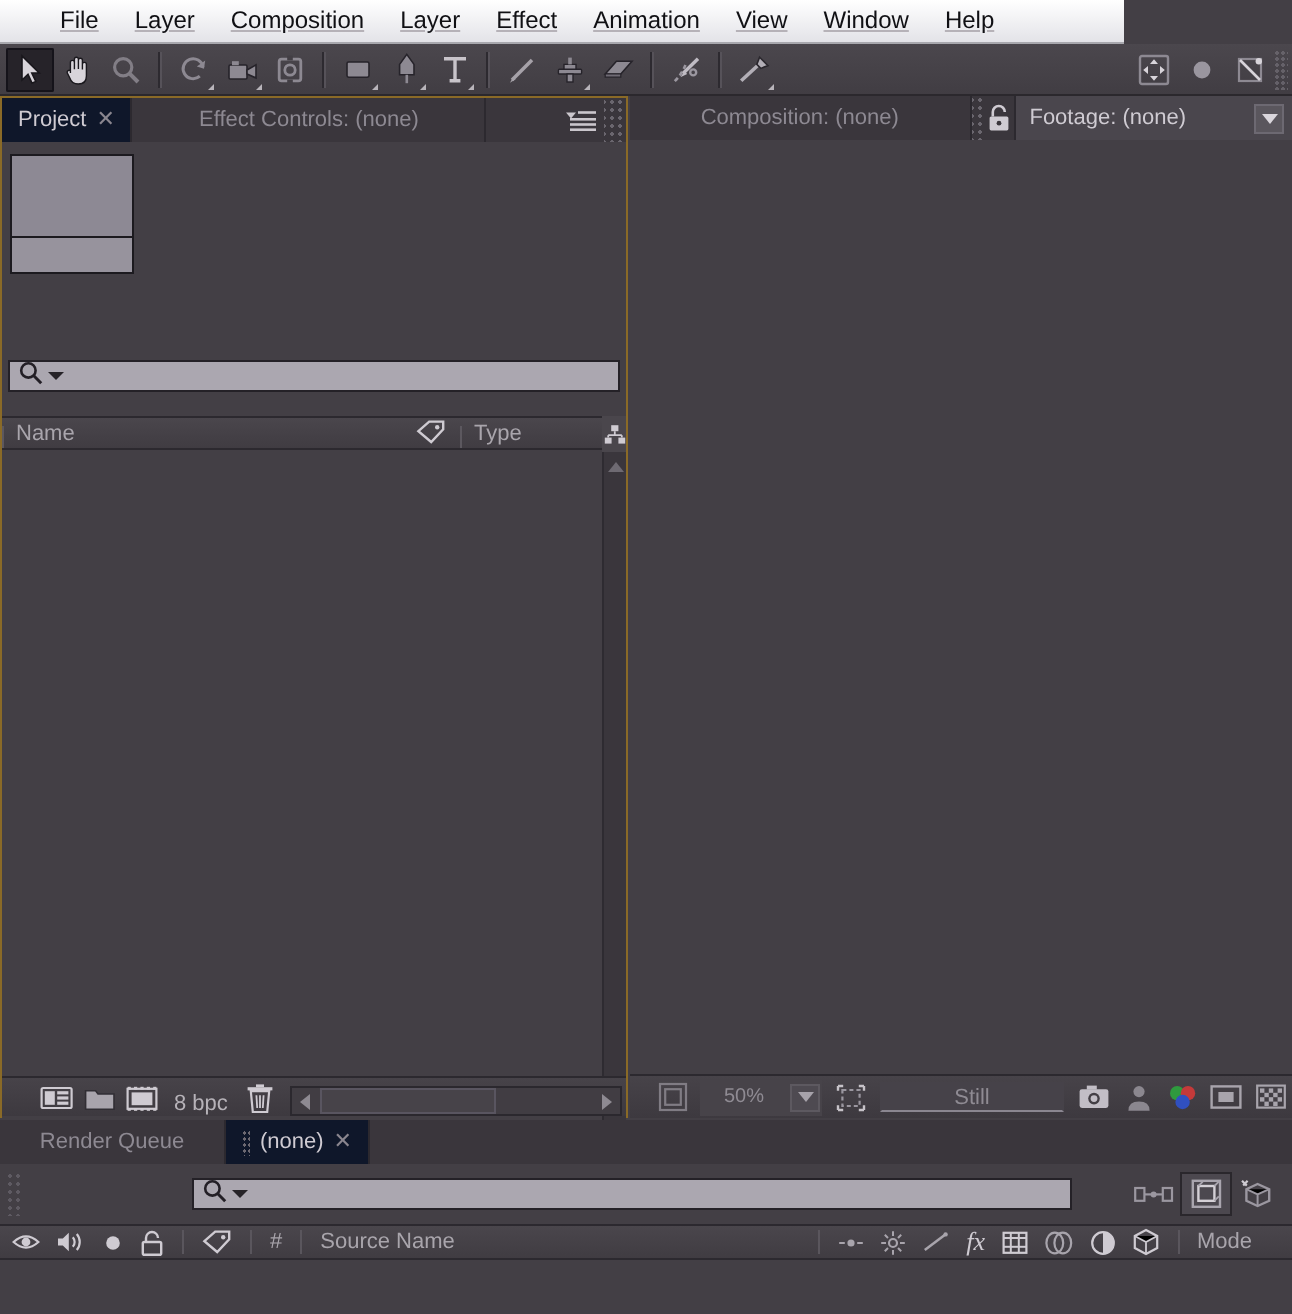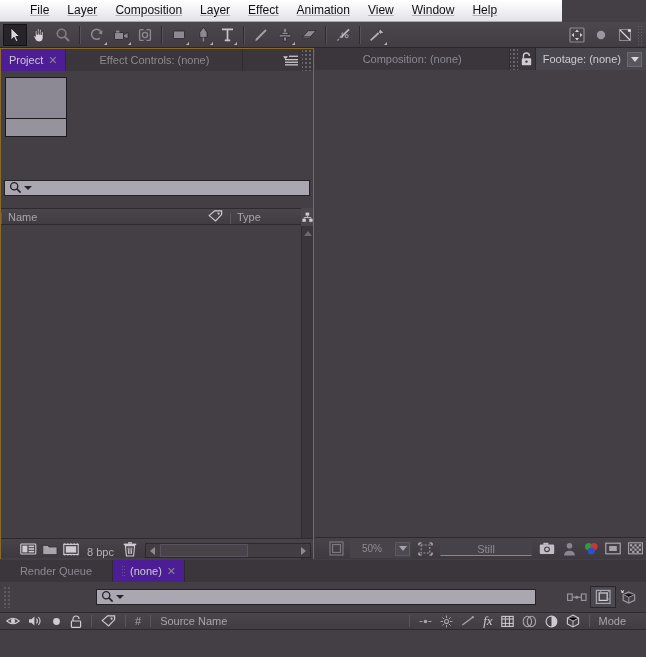--- a/index.html
+++ b/index.html
@@ -105,21 +105,21 @@
     display: flex; align-items: center;
     padding: 0 8px;
     font-size: 11px;
     color: #8d8992;
     background: #3a363c;
     border-right: 1px solid #2c292f;
     white-space: nowrap;
     position: relative;
   }
   .tab.active {
-    background: #4c1d95;
+    background: #0f172a;
     color: #cfcbd2;
   }
   .tab .tabx {
     margin-left: 5px;
     font-size: 11px;
     color: #8a868f;
     line-height: 1;
   }
   .tab .tabgrip {
     width: 4px; height: 13px;
@@ -336,20 +336,21 @@
     background: #3a363c;
   }
   .footage-drop {
     display: flex; align-items: center;
     padding: 0 4px 0 7px;
     background: #4a464d;
     border-left: 1px solid #2c292f;
     color: #cfcbd2;
     font-size: 11px;
     white-space: nowrap;
+    gap: 28px;
   }
   .drop-btn {
     width: 15px; height: 15px;
     margin-left: 6px;
     background: #5a565d;
     border: 1px solid #6d6972;
     box-sizing: border-box;
     display: flex; align-items: center; justify-content: center;
   }
   .comp-view {

